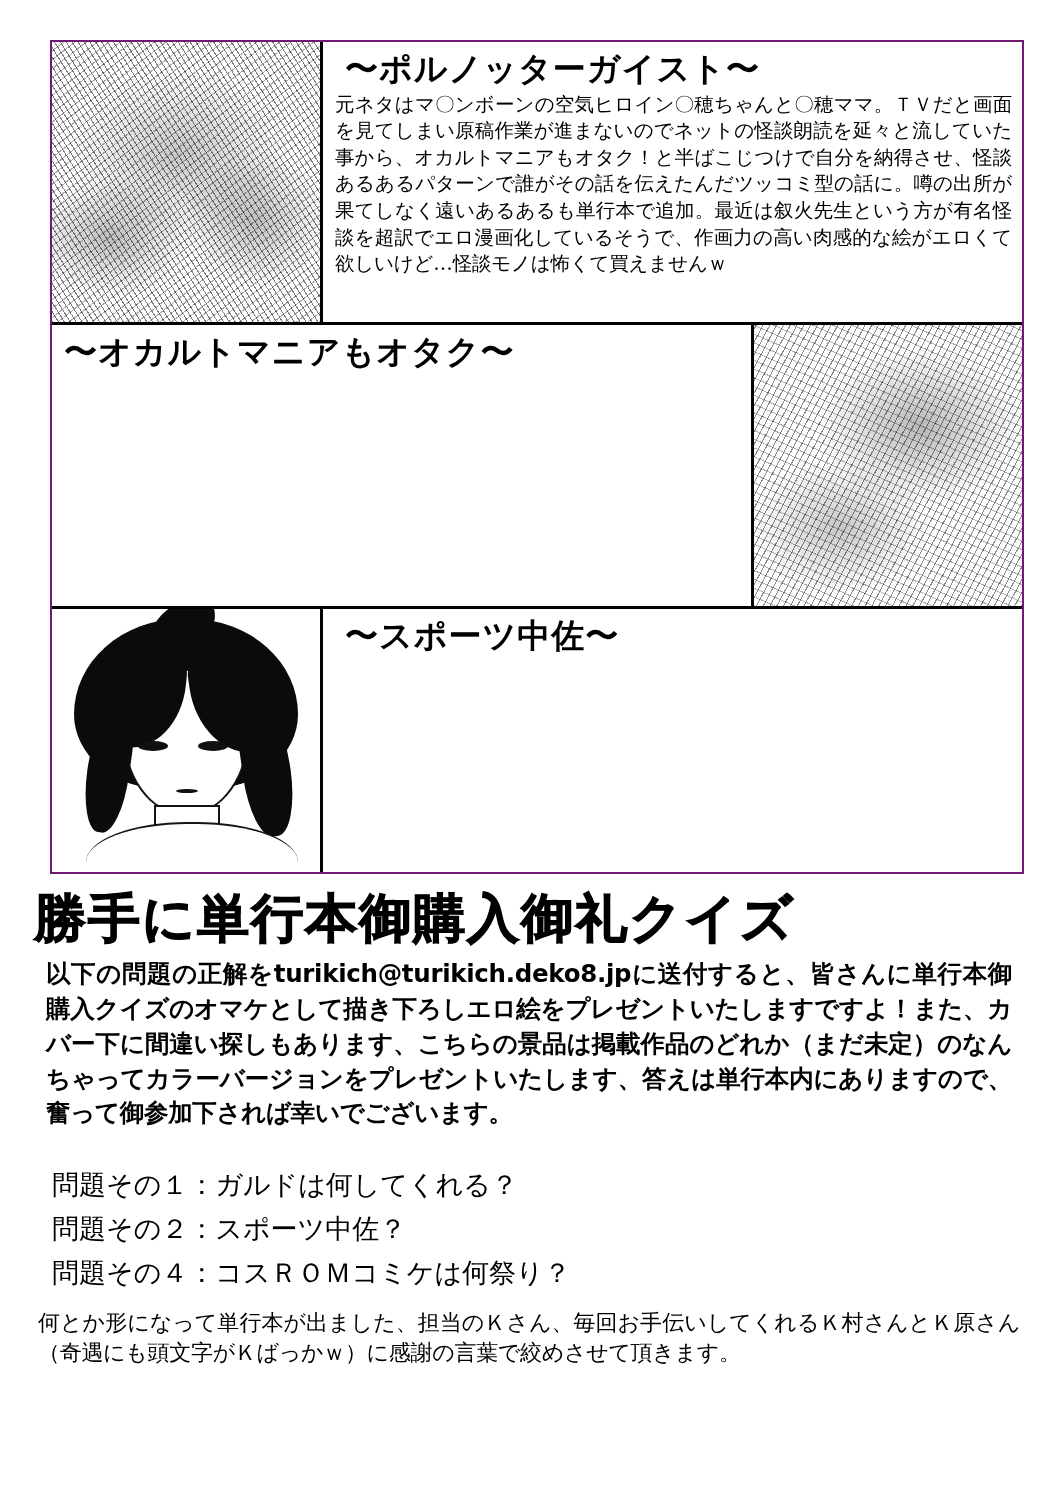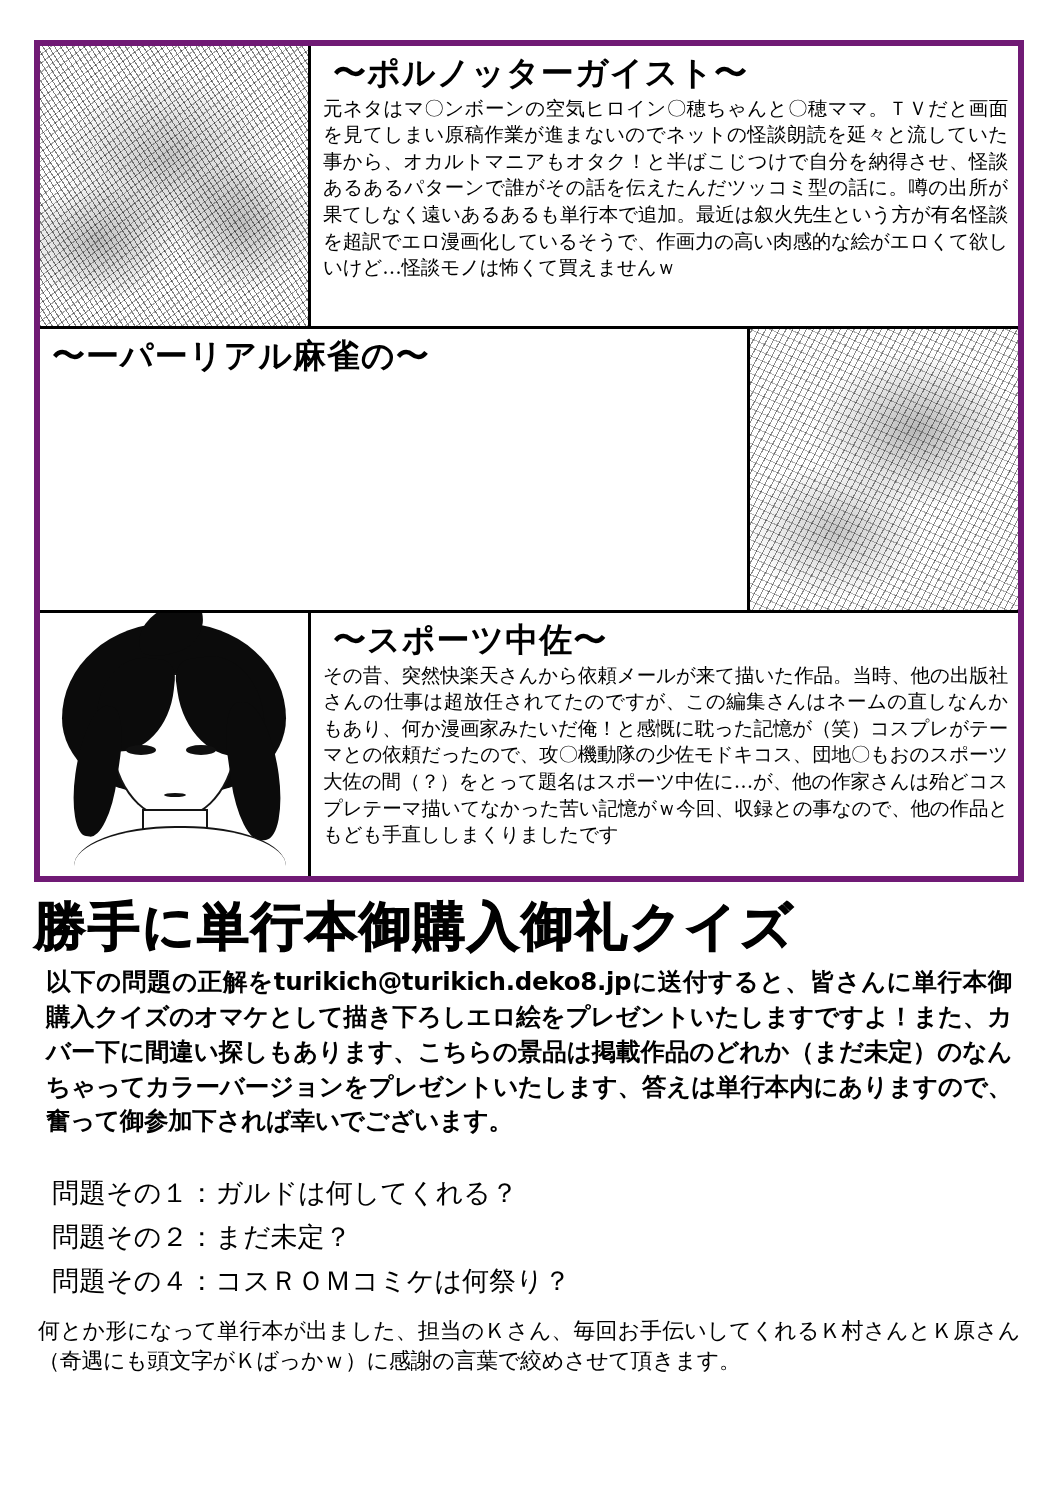--- a/index.html
+++ b/index.html
@@ -17,22 +17,23 @@
   .page {
     position: relative;
     width: 1058px;
     height: 1500px;
     box-sizing: border-box;
     padding: 40px 34px 0 34px;
   }
 
   
   .panels {
-    border: 6px solid #701a75;
-    box-sizing: border-box;
+    border: 2px solid #701a75;
+    box-sizing: border-box;
+    margin-left: 16px;
   }
   .panel {
     display: flex;
     box-sizing: border-box;
   }
   .panel + .panel {
     border-top: 3px solid #000;
   }
   .panel-art {
     flex: 0 0 268px;
@@ -240,21 +241,21 @@
         <div class="panel-title indent">〜ポルノッターガイスト〜</div>
         <div class="panel-body">元ネタはマ〇ンボーンの空気ヒロイン〇穂ちゃんと〇穂ママ。ＴＶだと画面を見てしまい原稿作業が進まないのでネットの怪談朗読を延々と流していた事から、オカルトマニアもオタク！と半ばこじつけで自分を納得させ、怪談あるあるパターンで誰がその話を伝えたんだツッコミ型の話に。噂の出所が果てしなく遠いあるあるも単行本で追加。最近は叙火先生という方が有名怪談を超訳でエロ漫画化しているそうで、作画力の高い肉感的な絵がエロくて欲しいけど…怪談モノは怖くて買えませんｗ</div>
       </div>
     </div>
 
     <div class="panel" style="min-height:284px;">
       <div class="panel-art right">
         <div class="sketch b"></div>
       </div>
       <div class="panel-text">
-        <div class="panel-title">〜ーパーリアル麻雀の〜</div>
+        <div class="panel-title">〜オカルトマニアもオタク〜</div>
       </div>
     </div>
 
     <div class="panel" style="min-height:266px;">
       <div class="panel-art left">
         <div class="portrait">
           <div class="hair"></div>
           <div class="ahoge"></div>
           <div class="face"></div>
           <div class="bang-l"></div>
@@ -263,30 +264,29 @@
           <div class="side-r"></div>
           <div class="eye l"></div>
           <div class="eye r"></div>
           <div class="mouth"></div>
           <div class="neck"></div>
           <div class="shoulder"></div>
         </div>
       </div>
       <div class="panel-text">
         <div class="panel-title indent">〜スポーツ中佐〜</div>
-        <div class="panel-body">その昔、突然快楽天さんから依頼メールが来て描いた作品。当時、他の出版社さんの仕事は超放任されてたのですが、この編集さんはネームの直しなんかもあり、何か漫画家みたいだ俺！と感慨に耽った記憶が（笑）コスプレがテーマとの依頼だったので、攻〇機動隊の少佐モドキコス、団地〇もおのスポーツ大佐の間（？）をとって題名はスポーツ中佐に…が、他の作家さんは殆どコスプレテーマ描いてなかった苦い記憶がｗ今回、収録との事なので、他の作品ともども手直ししまくりましたです</div>
       </div>
     </div>
 
   </div>
 
   <div class="quiz">
     <div class="quiz-heading">勝手に単行本御購入御礼クイズ</div>
     <div class="quiz-intro">以下の問題の正解をturikich@turikich.deko8.jpに送付すると、皆さんに単行本御購入クイズのオマケとして描き下ろしエロ絵をプレゼントいたしますですよ！また、カバー下に間違い探しもあります、こちらの景品は掲載作品のどれか（まだ未定）のなんちゃってカラーバージョンをプレゼントいたします、答えは単行本内にありますので、奮って御参加下されば幸いでございます。</div>
     <div class="quiz-list">
       <div class="quiz-item">問題その１：ガルドは何してくれる？</div>
-      <div class="quiz-item">問題その２：まだ未定？</div>
+      <div class="quiz-item">問題その２：スポーツ中佐？</div>
       <div class="quiz-item">問題その４：コスＲＯＭコミケは何祭り？</div>
     </div>
     <div class="quiz-outro">何とか形になって単行本が出ました、担当のＫさん、毎回お手伝いしてくれるＫ村さんとＫ原さん（奇遇にも頭文字がＫばっかｗ）に感謝の言葉で絞めさせて頂きます。</div>
   </div>
 
 </div>
 
 </body></html>

